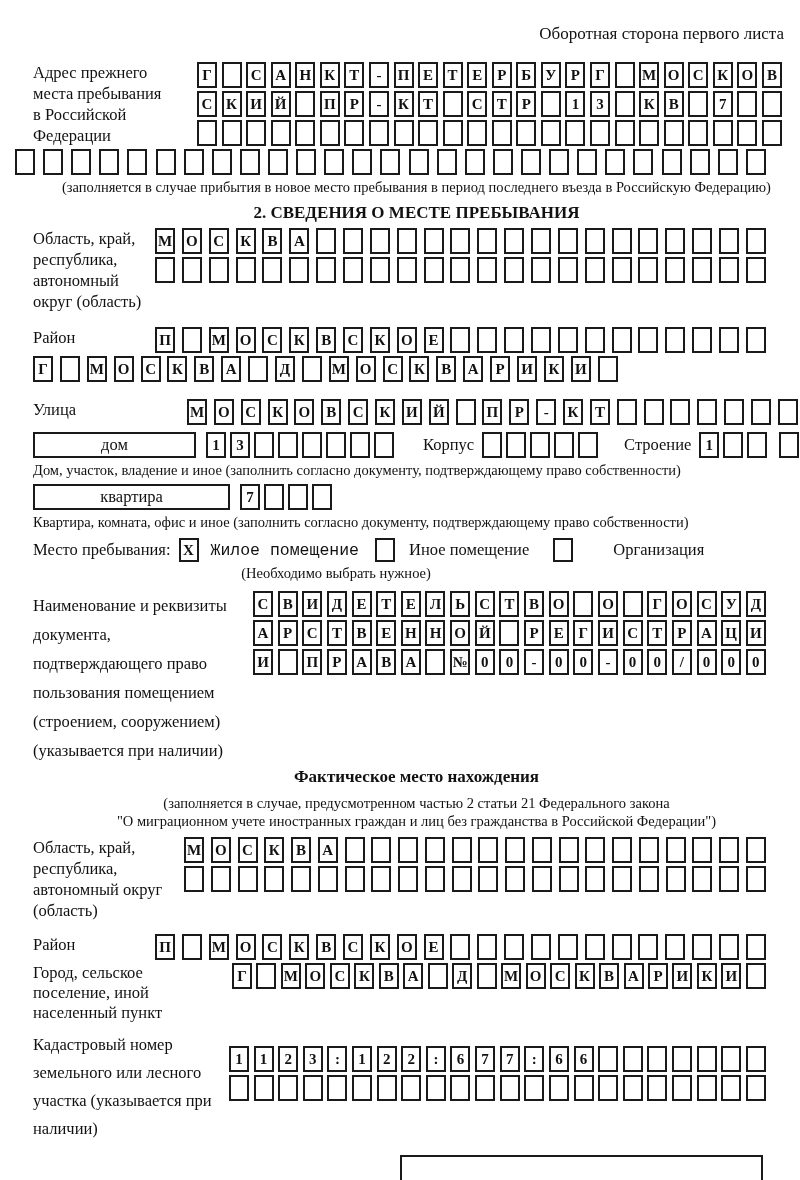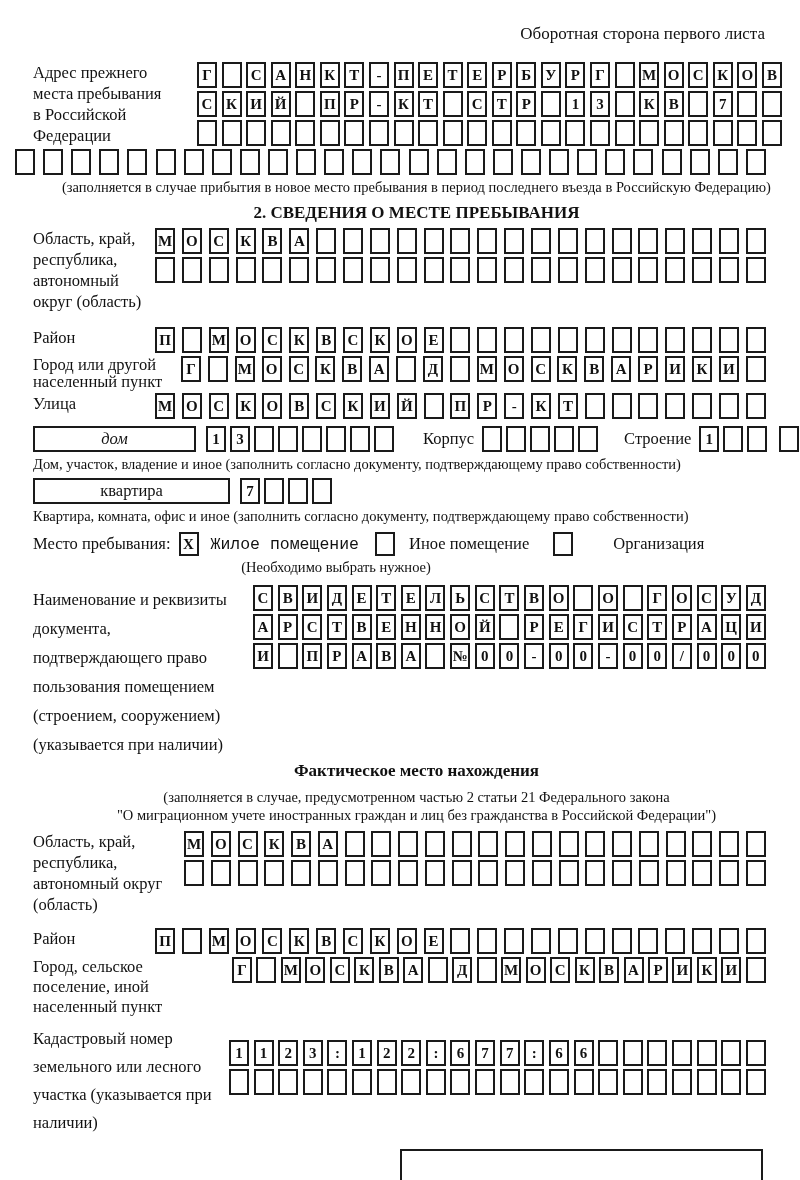--- a/index.html
+++ b/index.html
@@ -6,21 +6,21 @@
   .sheet{
     position:relative;
     width:800px;height:1180px;
     box-sizing:border-box;
     padding:24px 0 0 33px;
     overflow:hidden;
     font-family:"Liberation Serif","DejaVu Serif",serif;
     color:#111;
     background:#fff;
   }
-  .top-title{text-align:right;padding-right:35px;font-size:17px;}
+  .top-title{text-align:right;padding-right:16px;font-size:17px;}
   .lbl{font-size:16.5px;line-height:21px;}
   .note{font-size:14.5px;line-height:17px;margin-top:4px;}
   .center{text-align:center;}
   .h1{font-size:17px;font-weight:bold;text-align:center;margin-top:7px;}
   .group{display:flex;align-items:flex-start;}
   .rows{display:flex;flex-direction:column;row-gap:3px;}
   .cellrow{display:flex;justify-content:space-between;height:26px;}
   .cell{
     box-sizing:border-box;
     width:20px;height:26px;
@@ -262,21 +262,20 @@
         <span class="cell"></span>
         <span class="cell"></span>
         <span class="cell"></span>
         <span class="cell"></span>
         <span class="cell"></span>
         <span class="cell"></span>
       </div>
   </div>
 
   <div class="group" style="margin-top:3px;">
-    <div class="lbl lw148 tight">Город или другой населенный пункт</div>
     <div class="cellrow w585">
         <span class="cell">Г</span>
         <span class="cell"></span>
         <span class="cell">М</span>
         <span class="cell">О</span>
         <span class="cell">С</span>
         <span class="cell">К</span>
         <span class="cell">В</span>
         <span class="cell">А</span>
         <span class="cell"></span>
@@ -289,21 +288,21 @@
         <span class="cell">В</span>
         <span class="cell">А</span>
         <span class="cell">Р</span>
         <span class="cell">И</span>
         <span class="cell">К</span>
         <span class="cell">И</span>
         <span class="cell"></span>
       </div>
   </div>
 
-  <div class="group" style="margin-top:3px;">
+  <div class="group" style="margin-top:17px;gap:32px;">
     <div class="lbl lw122">Улица</div>
     <div class="cellrow w611">
         <span class="cell">М</span>
         <span class="cell">О</span>
         <span class="cell">С</span>
         <span class="cell">К</span>
         <span class="cell">О</span>
         <span class="cell">В</span>
         <span class="cell">С</span>
         <span class="cell">К</span>
@@ -319,21 +318,21 @@
         <span class="cell"></span>
         <span class="cell"></span>
         <span class="cell"></span>
         <span class="cell"></span>
         <span class="cell"></span>
         <span class="cell"></span>
       </div>
   </div>
 
   <div class="inline-row" style="margin-top:7px;">
-    <div class="widebox" style="width:163px;font-style:italic;">дом</div>
+    <div class="widebox" style="width:163px;">дом</div>
     <div class="cells-inline" style="margin-left:10px;">
         <span class="cell">1</span>
         <span class="cell">3</span>
         <span class="cell"></span>
         <span class="cell"></span>
         <span class="cell"></span>
         <span class="cell"></span>
         <span class="cell"></span>
         <span class="cell"></span>
       </div>

